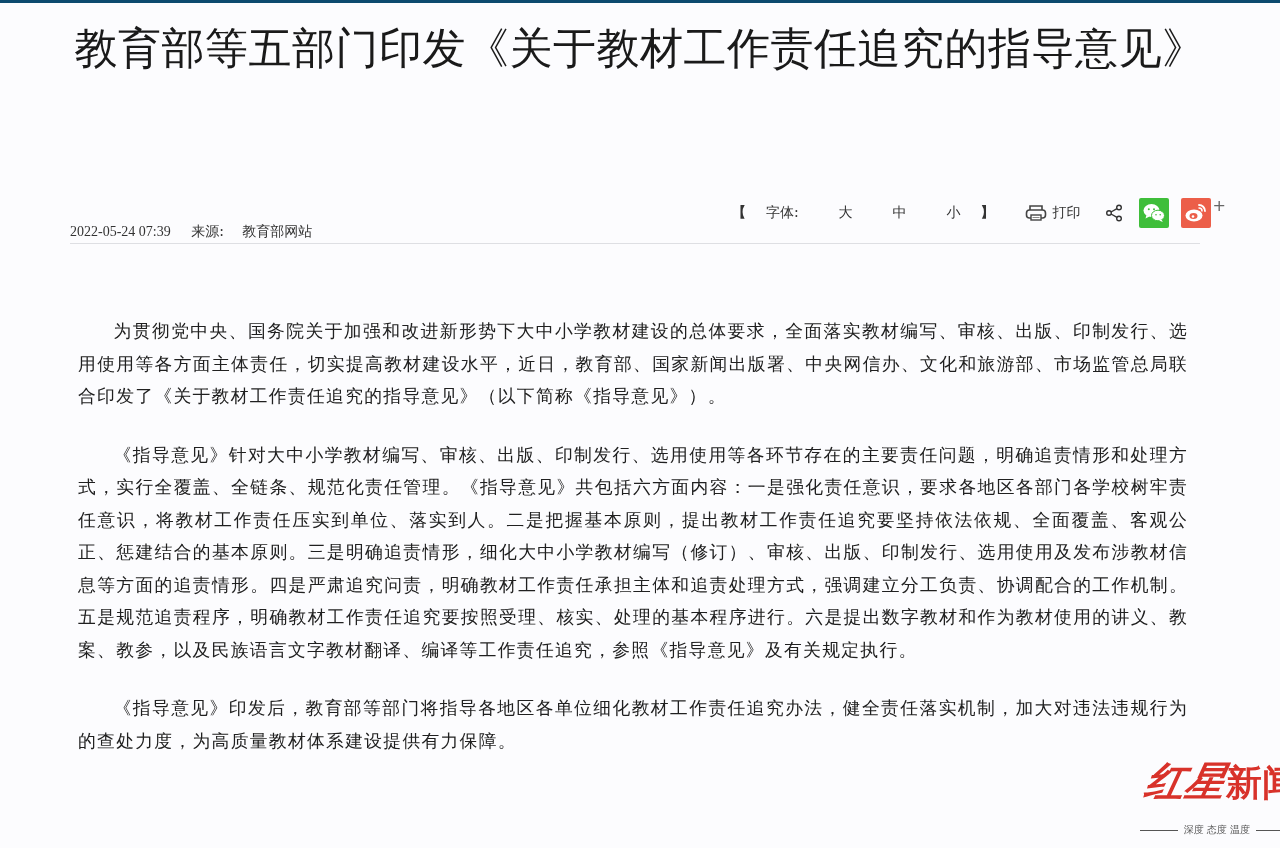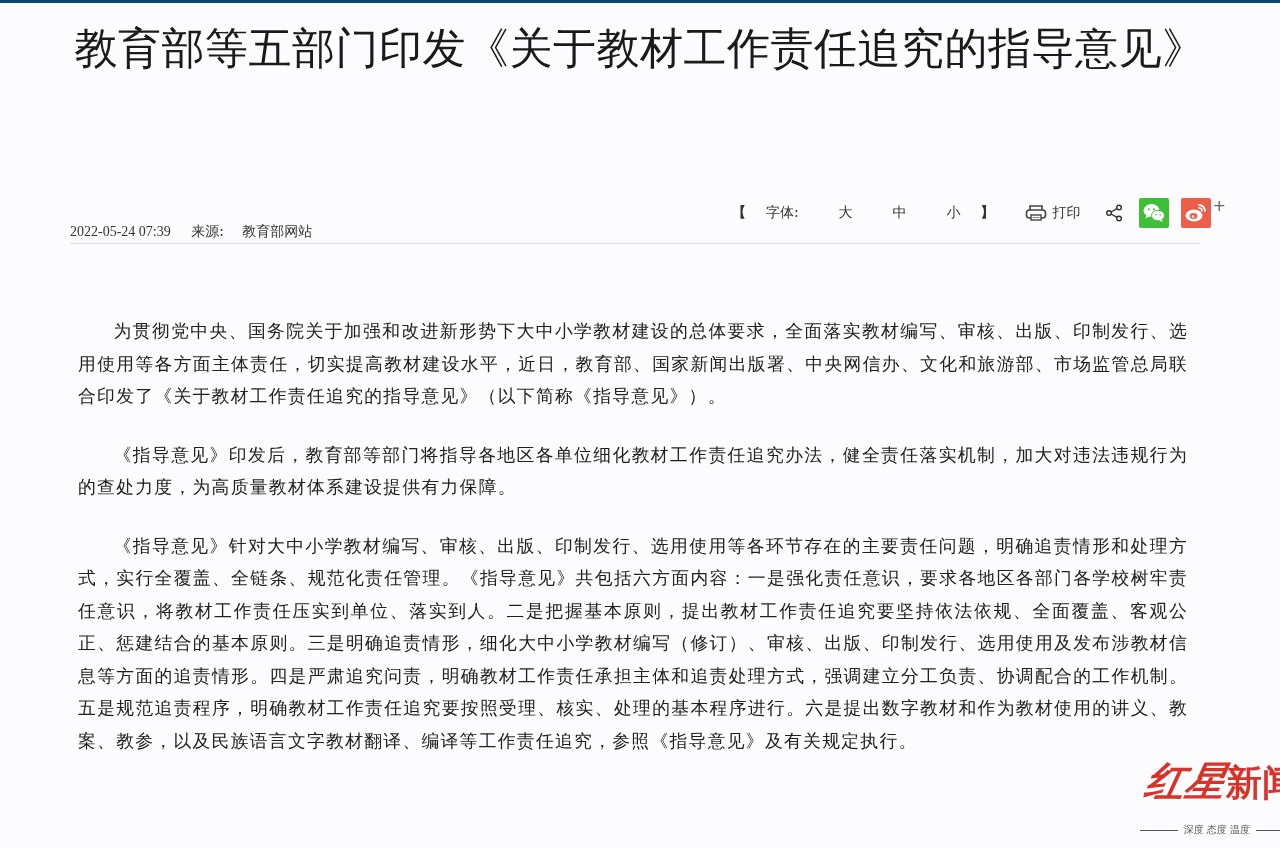--- a/index.html
+++ b/index.html
@@ -237,22 +237,22 @@
         </svg>
       </div>
       <span class="plus">+</span>
     </div>
   </div>
 
   <div class="divider"></div>
 
   <div class="content">
     <p>为贯彻党中央、国务院关于加强和改进新形势下大中小学教材建设的总体要求，全面落实教材编写、审核、出版、印制发行、选用使用等各方面主体责任，切实提高教材建设水平，近日，教育部、国家新闻出版署、中央网信办、文化和旅游部、市场监管总局联合印发了《关于教材工作责任追究的指导意见》（以下简称《指导意见》）。</p>
+    <p>《指导意见》针对大中小学教材编写、审核、出版、印制发行、选用使用等各环节存在的主要责任问题，明确追责情形和处理方式，实行全覆盖、全链条、规范化责任管理。《指导意见》共包括六方面内容：一是强化责任意识，要求各地区各部门各学校树牢责任意识，将教材工作责任压实到单位、落实到人。二是把握基本原则，提出教材工作责任追究要坚持依法依规、全面覆盖、客观公正、惩建结合的基本原则。三是明确追责情形，细化大中小学教材编写（修订）、审核、出版、印制发行、选用使用及发布涉教材信息等方面的追责情形。四是严肃追究问责，明确教材工作责任承担主体和追责处理方式，强调建立分工负责、协调配合的工作机制。五是规范追责程序，明确教材工作责任追究要按照受理、核实、处理的基本程序进行。六是提出数字教材和作为教材使用的讲义、教案、教参，以及民族语言文字教材翻译、编译等工作责任追究，参照《指导意见》及有关规定执行。</p>
     <p>《指导意见》印发后，教育部等部门将指导各地区各单位细化教材工作责任追究办法，健全责任落实机制，加大对违法违规行为的查处力度，为高质量教材体系建设提供有力保障。</p>
-    <p>《指导意见》针对大中小学教材编写、审核、出版、印制发行、选用使用等各环节存在的主要责任问题，明确追责情形和处理方式，实行全覆盖、全链条、规范化责任管理。《指导意见》共包括六方面内容：一是强化责任意识，要求各地区各部门各学校树牢责任意识，将教材工作责任压实到单位、落实到人。二是把握基本原则，提出教材工作责任追究要坚持依法依规、全面覆盖、客观公正、惩建结合的基本原则。三是明确追责情形，细化大中小学教材编写（修订）、审核、出版、印制发行、选用使用及发布涉教材信息等方面的追责情形。四是严肃追究问责，明确教材工作责任承担主体和追责处理方式，强调建立分工负责、协调配合的工作机制。五是规范追责程序，明确教材工作责任追究要按照受理、核实、处理的基本程序进行。六是提出数字教材和作为教材使用的讲义、教案、教参，以及民族语言文字教材翻译、编译等工作责任追究，参照《指导意见》及有关规定执行。</p>
   </div>
 
   <div class="watermark">
     <div class="wm-logo">
       <span class="brush">红星</span><span>新闻</span>
     </div>
     <div class="wm-tag">
       <span class="line"></span>
       <span>深度 态度 温度</span>
       <span class="line"></span>

